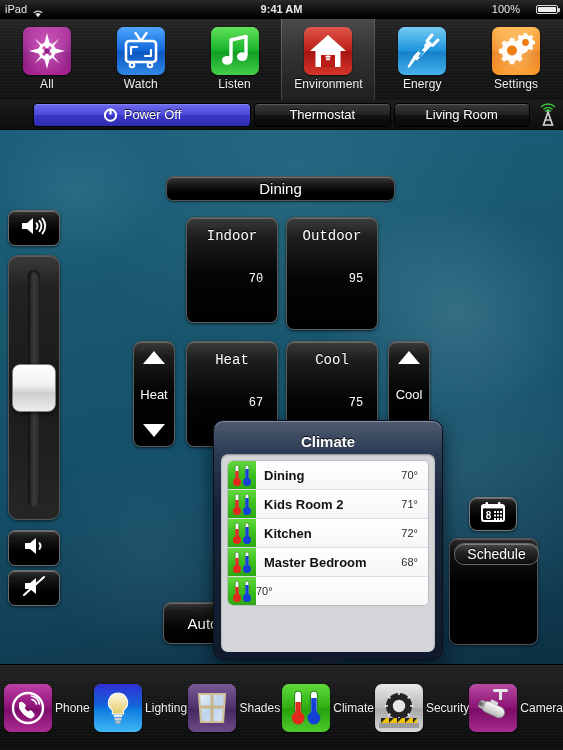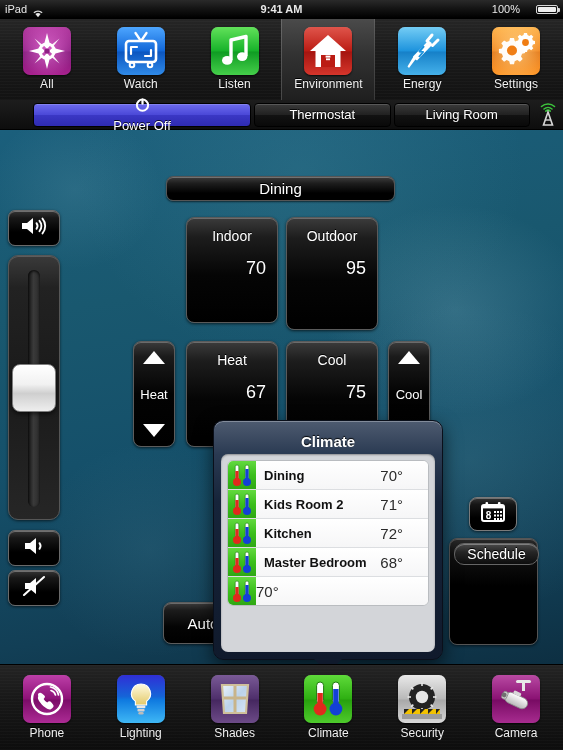--- a/index.html
+++ b/index.html
@@ -65,21 +65,21 @@
   }
   .segbtn{
     height:24px;border-radius:4px;display:flex;align-items:center;justify-content:center;
     color:#fff;font-size:13px;text-shadow:0 -1px 0 rgba(0,0,0,.8);
     background:linear-gradient(180deg,#3a3a3a 0%,#222 48%,#121212 52%,#090909 100%);
     border:1px solid #000;box-shadow:inset 0 1px 0 rgba(255,255,255,.16);
     box-sizing:border-box;
   }
   .segbtn.power{
     background:linear-gradient(180deg,#6d6bef 0%,#4b49d8 48%,#3a37c4 52%,#2e2bb2 100%);
-    width:218px;margin-left:30px;gap:6px;flex-direction:column;
+    width:218px;margin-left:30px;gap:6px;
   }
   .segbtn.mid{flex:1;}
   .power-glyph{
     width:15px;height:15px;position:relative;flex:0 0 15px;
   }
   .antenna{width:24px;height:26px;flex:0 0 24px;margin-left:3px;position:relative;}
 
   
   .wallpaper{
     position:absolute;top:130px;left:0;width:563px;height:535px;
@@ -98,24 +98,24 @@
     border:1px solid #555;
     box-shadow:0 1px 2px rgba(0,0,0,.6), inset 0 1px 0 rgba(255,255,255,.28);
     color:#fff;display:flex;align-items:center;justify-content:center;
     font-size:15px;text-shadow:0 -1px 0 #000;box-sizing:border-box;
   }
   .valbox{
     position:absolute;border-radius:8px;box-sizing:border-box;
     background:linear-gradient(180deg,#3b3b3b 0%,#1d1d1d 18%,#050505 55%,#000 100%);
     border:1px solid #5a5a5a;
     box-shadow:0 1px 3px rgba(0,0,0,.65), inset 0 1px 0 rgba(255,255,255,.25);
-    color:#fff;text-align:center;
+    color:#fff;text-align:center;font-family:Liberation Mono, monospace;
   }
   .valbox .vb-title{font-size:14px;margin-top:10px;text-shadow:0 -1px 0 #000;}
-  .valbox .vb-val{font-size:18px;margin-top:14px;text-shadow:0 -1px 0 #000;padding-left:48px;}
+  .valbox .vb-val{font-size:12px;margin-top:28px;text-shadow:0 -1px 0 #000;padding-left:48px;}
 
   
   .stepper{
     position:absolute;width:42px;border-radius:8px;box-sizing:border-box;
     background:linear-gradient(180deg,#3b3b3b 0%,#1b1b1b 14%,#030303 50%,#000 100%);
     border:1px solid #5c5c5c;
     box-shadow:0 1px 3px rgba(0,0,0,.65), inset 0 1px 0 rgba(255,255,255,.25);
     display:flex;flex-direction:column;align-items:center;justify-content:space-between;
     padding:9px 0;color:#fff;
   }
@@ -212,32 +212,32 @@
   .pop-row{
     display:flex;align-items:center;height:28px;border-bottom:1px solid #dcdee1;
     background:linear-gradient(180deg,#ffffff 0%,#f6f6f7 100%);
   }
   .pop-row:last-child{border-bottom:none;}
   .thermoicon{
     width:28px;height:28px;flex:0 0 28px;position:relative;
     background:linear-gradient(180deg,#63d93f 0%,#3bbf1c 50%,#2fa714 100%);
   }
   .pop-room{flex:1;padding-left:8px;font-size:13px;font-weight:bold;color:#111;}
-  .pop-temp{padding-right:25px;font-size:15px;color:#2b2b2b;}
+  .pop-temp{padding-right:10px;font-size:11px;color:#2b2b2b;}
 
   
   .tabbar{
     position:absolute;left:0;bottom:0;width:563px;height:85px;
     background:
       repeating-linear-gradient(0deg, rgba(255,255,255,.02) 0 1px, rgba(0,0,0,0) 1px 3px),
       linear-gradient(180deg,#242424 0%,#181818 40%,#0d0d0d 100%);
     border-top:1px solid #000;display:flex;z-index:30;
   }
   .tab{
-    flex:1;display:flex;flex-direction:column;align-items:center;justify-content:center;gap:3px;
+    flex:1;display:flex;flex-direction:row;align-items:center;justify-content:center;gap:3px;
   }
   .tabicon{
     width:48px;height:48px;border-radius:7px;position:relative;overflow:hidden;
     box-shadow:0 1px 2px rgba(0,0,0,.75), inset 0 1px 0 rgba(255,255,255,.3);
   }
   .tablabel{font-size:12px;color:#f0f0f0;text-shadow:0 -1px 0 #000;}
 </style>
 </head>
 <body>
 

